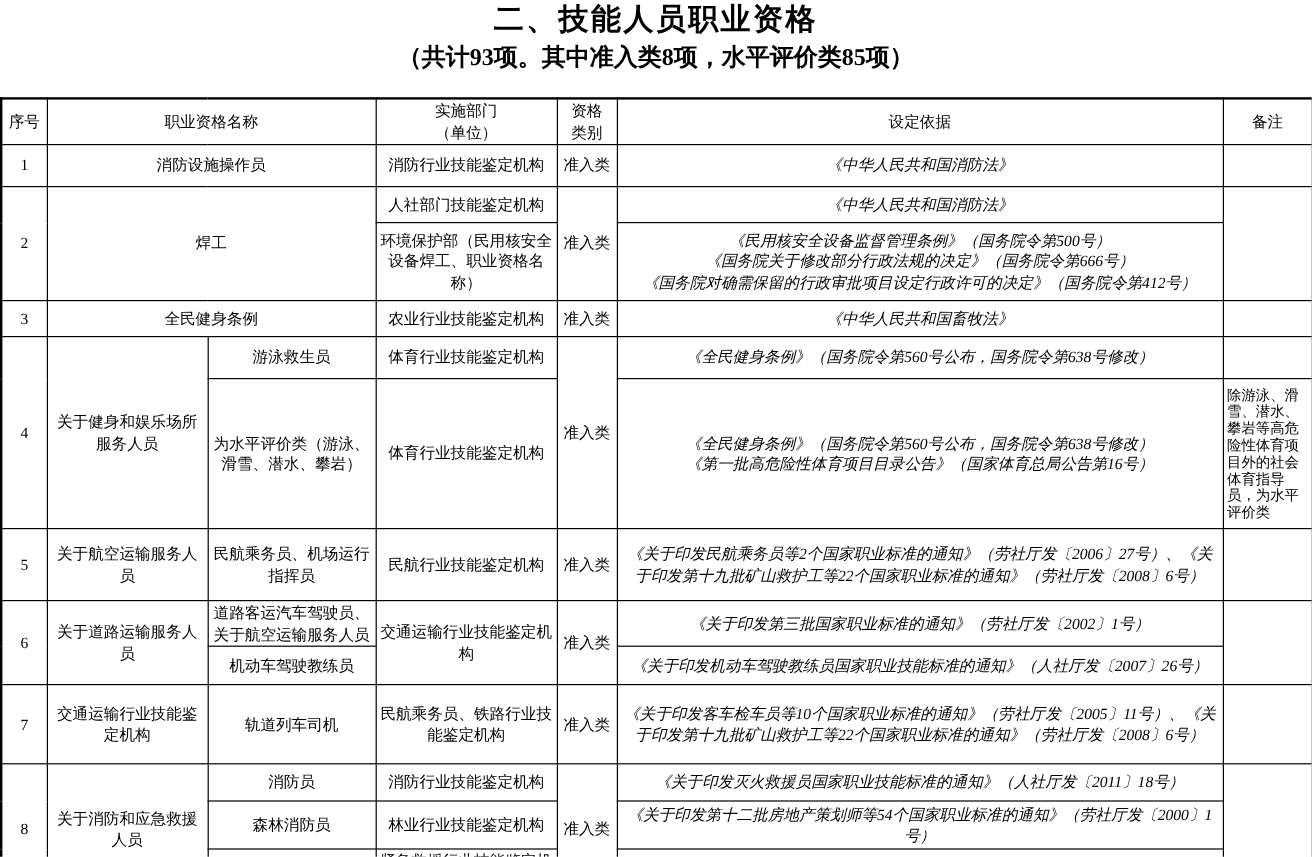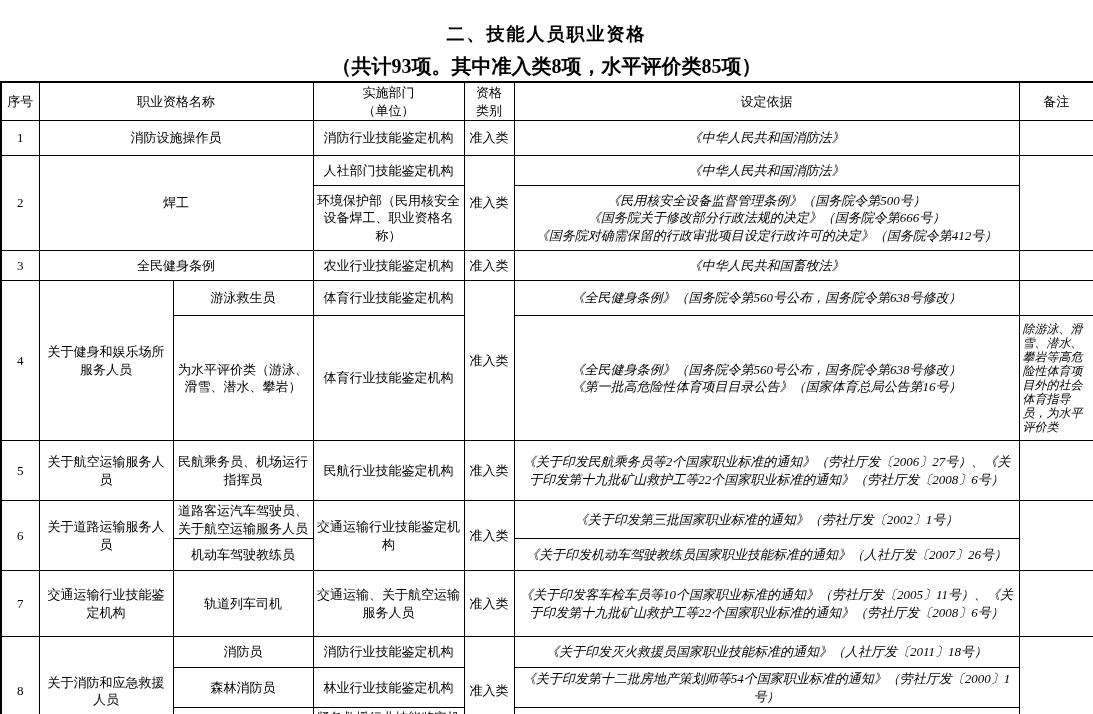--- a/index.html
+++ b/index.html
@@ -4,44 +4,44 @@
 <style>
   * { box-sizing: border-box; margin: 0; padding: 0; }
   html, body { background: #fff; }
   body {
     width: 1093px; height: 714px; overflow: hidden;
     font-family: "Liberation Serif", "DejaVu Serif", serif;
     color: #000;
   }
   .page { width: 1093px; height: 714px; background: #fff; }
   .doc-title {
-    text-align: center; font-weight: bold; font-size: 18px;
-    letter-spacing: 2px; padding-top: 18px; line-height: 33px;
+    text-align: center; font-weight: bold; font-size: 25px;
+    letter-spacing: 2px; padding-top: 0; line-height: 33px;
     font-family: "Liberation Sans", "DejaVu Sans", sans-serif;
   }
   .doc-subtitle {
     text-align: center; font-weight: bold; font-size: 20px;
-    line-height: 30px; margin-bottom: 0;
+    line-height: 30px; margin-bottom: 18px;
   }
   table.qual {
     width: 1093px; border-collapse: collapse; table-layout: fixed;
     border: 2px solid #000;
   }
   table.qual td, table.qual th {
     border: 1px solid #000;
     font-size: 13px; font-weight: normal;
     text-align: center; vertical-align: middle;
     padding: 1px 3px; overflow: hidden;
     white-space: pre-line; line-height: 1.35;
     word-break: break-all;
   }
   td.basis {
     text-align: left; padding: 2px 5px; line-height: 1.55; font-style: italic;
   }
-  td.remark { padding: 1px 2px; font-style: italic; }
+  td.remark { padding: 1px 2px; }
   td.remark.filled {
     text-align: left; font-size: 12px; line-height: 1.17;
   }
 </style>
 </head>
 <body>
 
 <div class="page">
   <div class="doc-title">二、技能人员职业资格</div>
   <div class="doc-subtitle">（共计93项。其中准入类8项，水平评价类85项）</div>
@@ -140,21 +140,21 @@
     </tr>
     <tr style="height:32px">
       <td>机动车驾驶教练员</td>
       <td class="basis">《关于印发机动车驾驶教练员国家职业技能标准的通知》（人社厅发〔2007〕26号）</td>
     </tr>
 
     <tr style="height:66px">
       <td>7</td>
       <td>交通运输行业技能鉴定机构</td>
       <td>轨道列车司机</td>
-      <td>交通运输、关于航空运输服务人员</td>
+      <td>民航乘务员、铁路行业技能鉴定机构</td>
       <td>准入类</td>
       <td class="basis">《关于印发客车检车员等10个国家职业标准的通知》（劳社厅发〔2005〕11号）、《关于印发第十九批矿山救护工等22个国家职业标准的通知》（劳社厅发〔2008〕6号）</td>
       <td class="remark"></td>
     </tr>
 
     <tr style="height:31px">
       <td rowspan="3">8</td>
       <td rowspan="3">关于消防和应急救援人员</td>
       <td>消防员</td>
       <td>消防行业技能鉴定机构</td>

